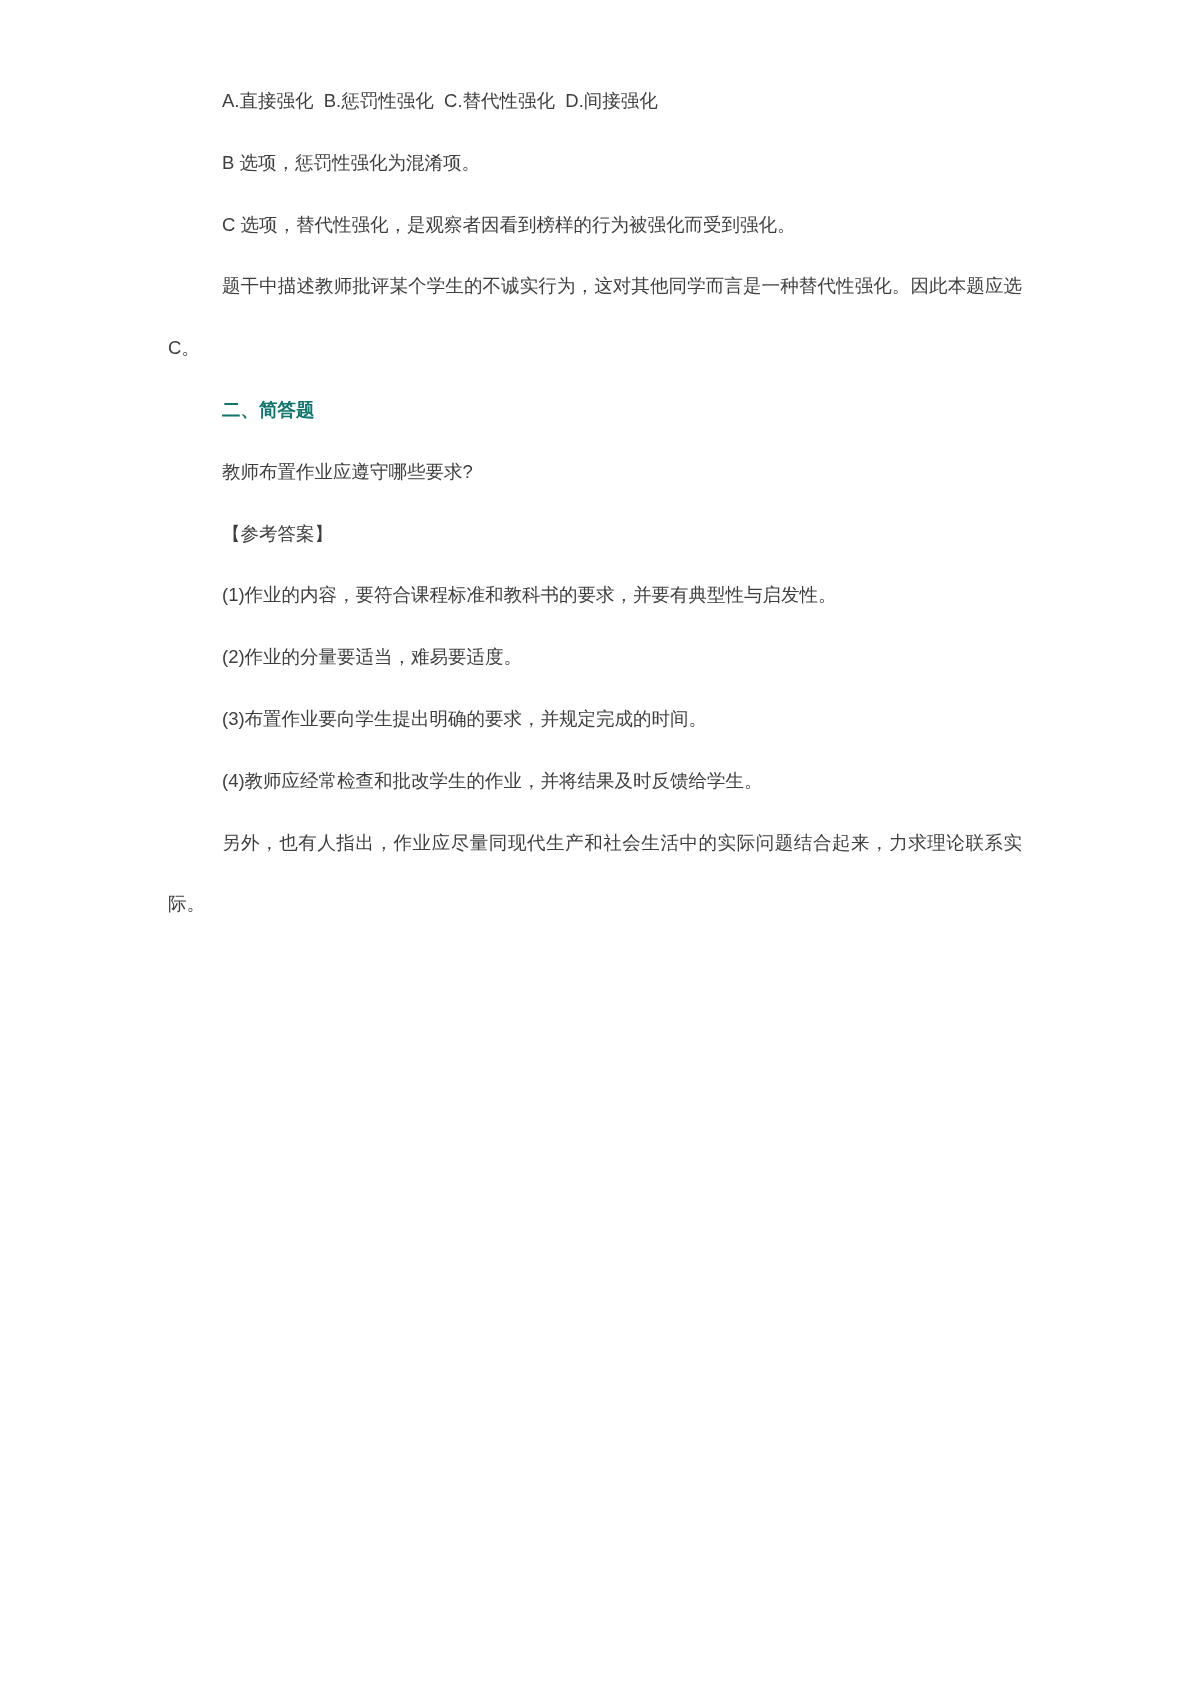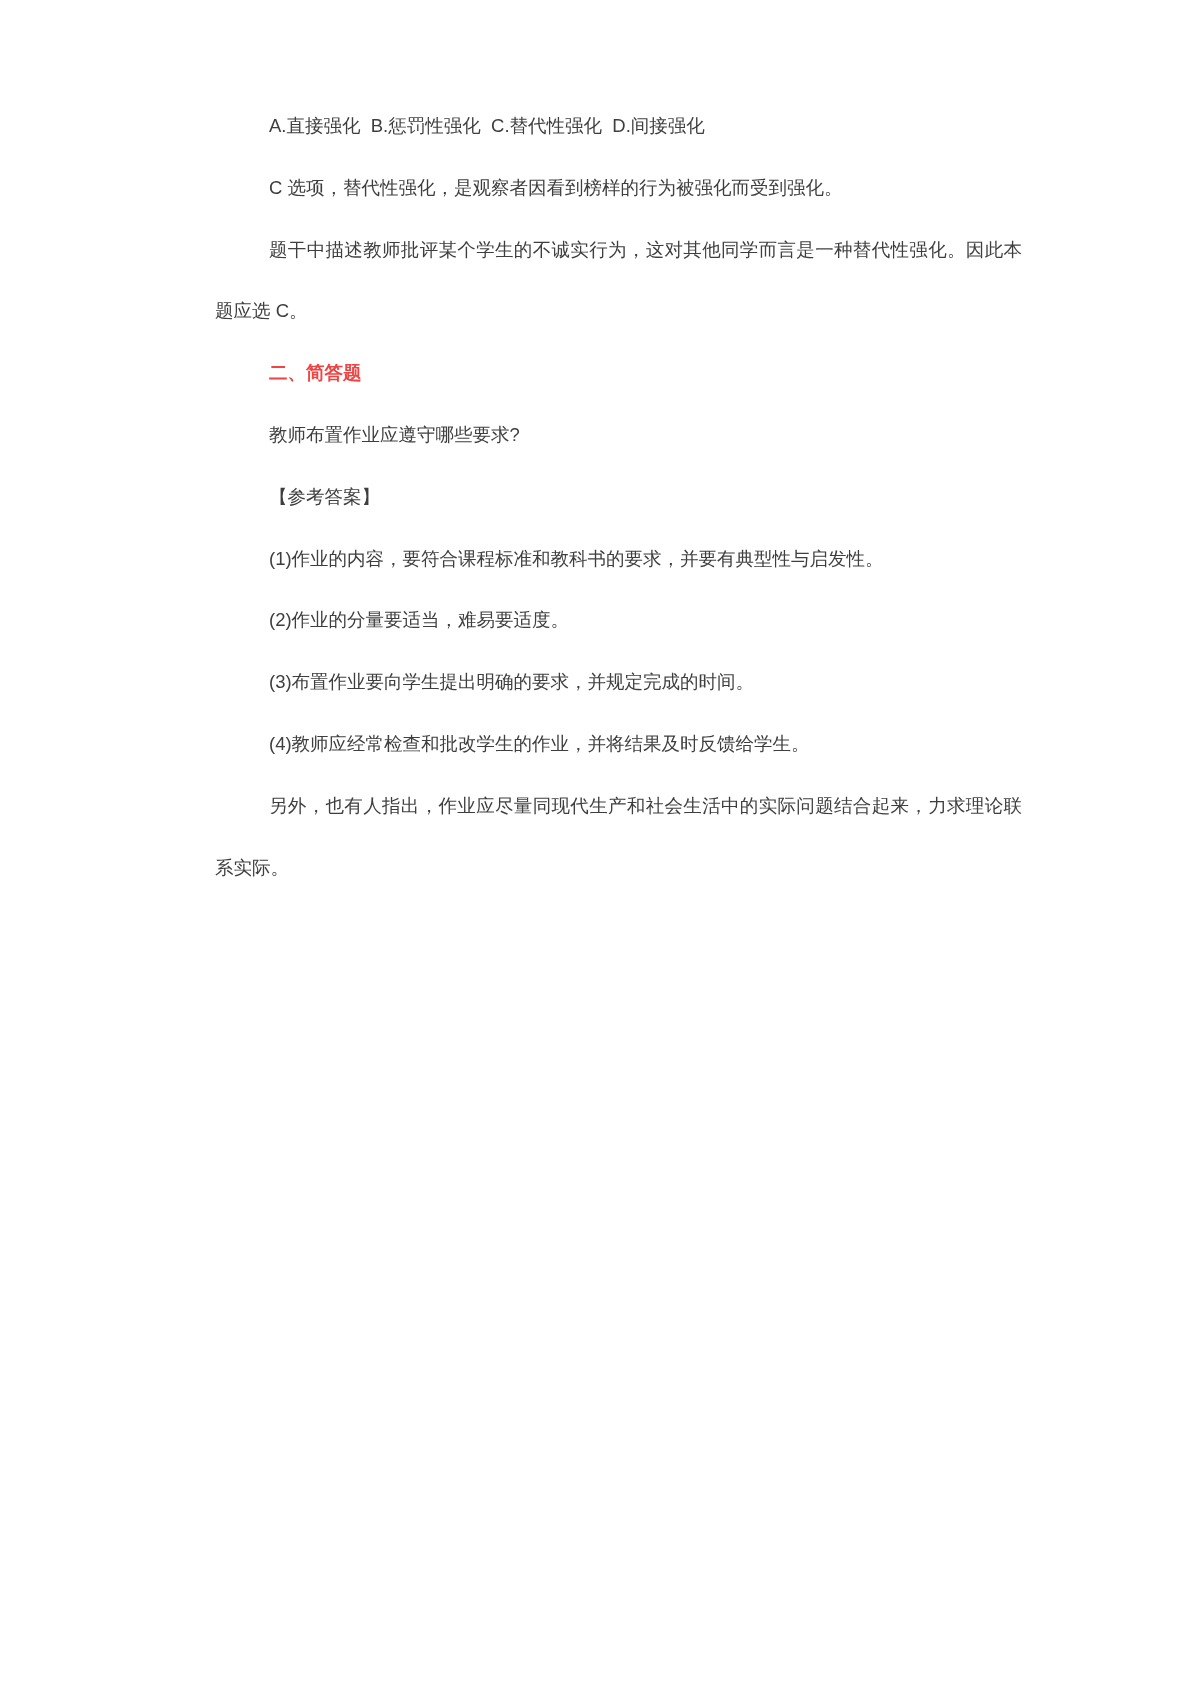--- a/index.html
+++ b/index.html
@@ -9,43 +9,43 @@
     font-family: "Liberation Sans", "DejaVu Sans", sans-serif;
   }
   .page {
     position: relative;
     width: 1190px;
     height: 1683px;
     background: #ffffff;
     overflow: hidden;
   }
   .doc-body {
-    padding: 95px 168px 0 168px;
-    margin-left: 47px;
+    padding: 70px 168px 0 168px;
   }
   .doc-body p {
     font-size: 18.5px;
     line-height: 61.8px;
     color: #3e3e3e;
     text-align: justify;
     text-indent: 54px;
     white-space: pre-wrap;
     font-weight: 400;
   }
   .doc-body p.bold {
     font-weight: 700;
-    color: #ef4444;
+    color: #0f766e;
   }
 </style>
 </head>
 <body>
 
 <div class="page">
   <div class="doc-body">
     <p>A.直接强化  B.惩罚性强化  C.替代性强化  D.间接强化</p>
+    <p>B 选项，惩罚性强化为混淆项。</p>
     <p>C 选项，替代性强化，是观察者因看到榜样的行为被强化而受到强化。</p>
     <p>题干中描述教师批评某个学生的不诚实行为，这对其他同学而言是一种替代性强化。因此本题应选 C。</p>
     <p class="bold">二、简答题</p>
     <p>教师布置作业应遵守哪些要求?</p>
     <p>【参考答案】</p>
     <p>(1)作业的内容，要符合课程标准和教科书的要求，并要有典型性与启发性。</p>
     <p>(2)作业的分量要适当，难易要适度。</p>
     <p>(3)布置作业要向学生提出明确的要求，并规定完成的时间。</p>
     <p>(4)教师应经常检查和批改学生的作业，并将结果及时反馈给学生。</p>
     <p>另外，也有人指出，作业应尽量同现代生产和社会生活中的实际问题结合起来，力求理论联系实际。</p>

